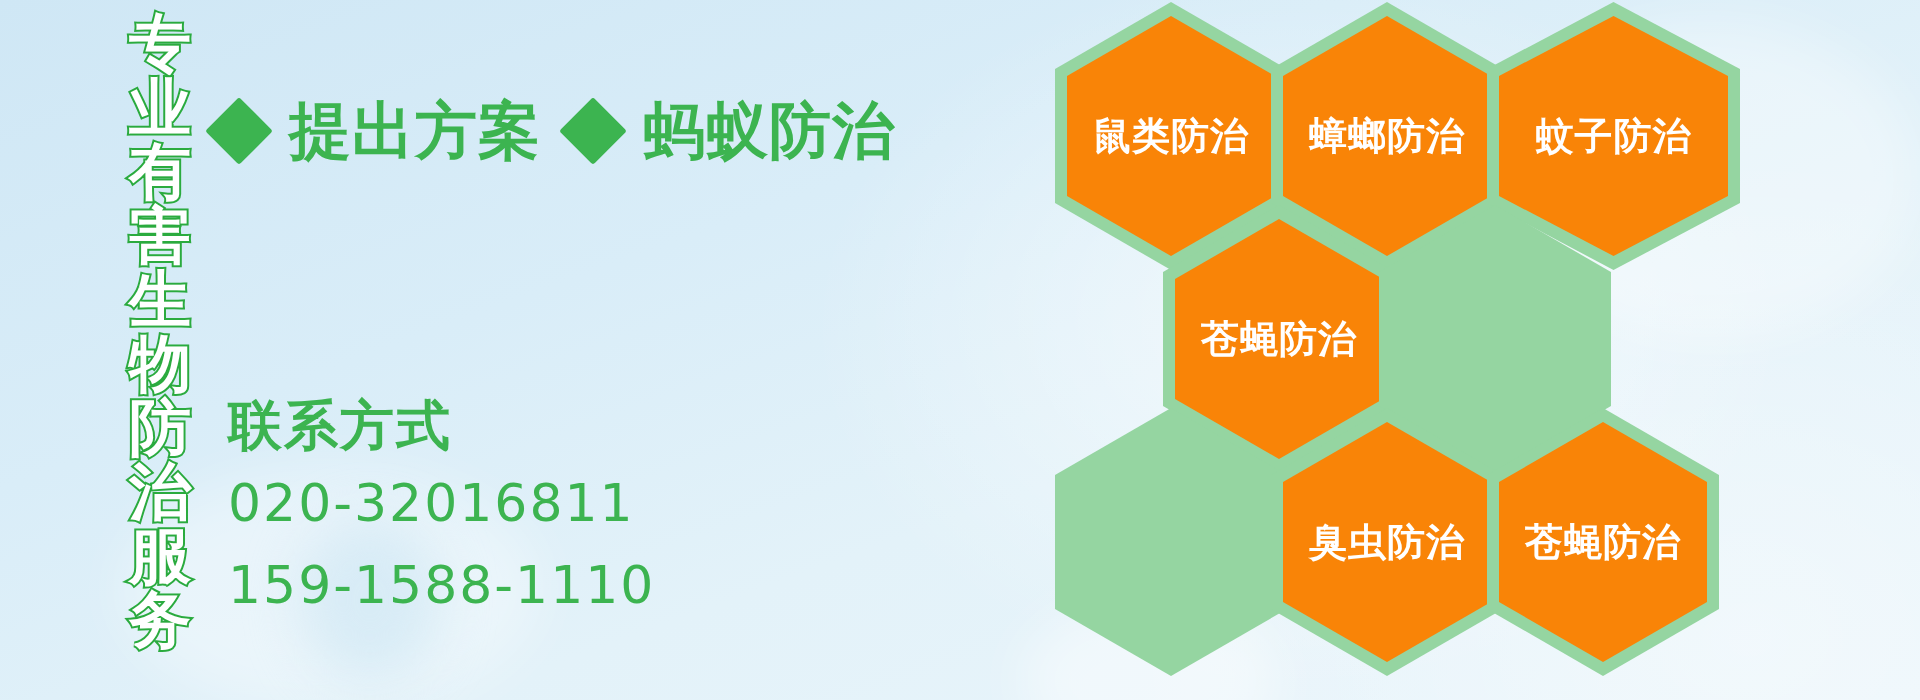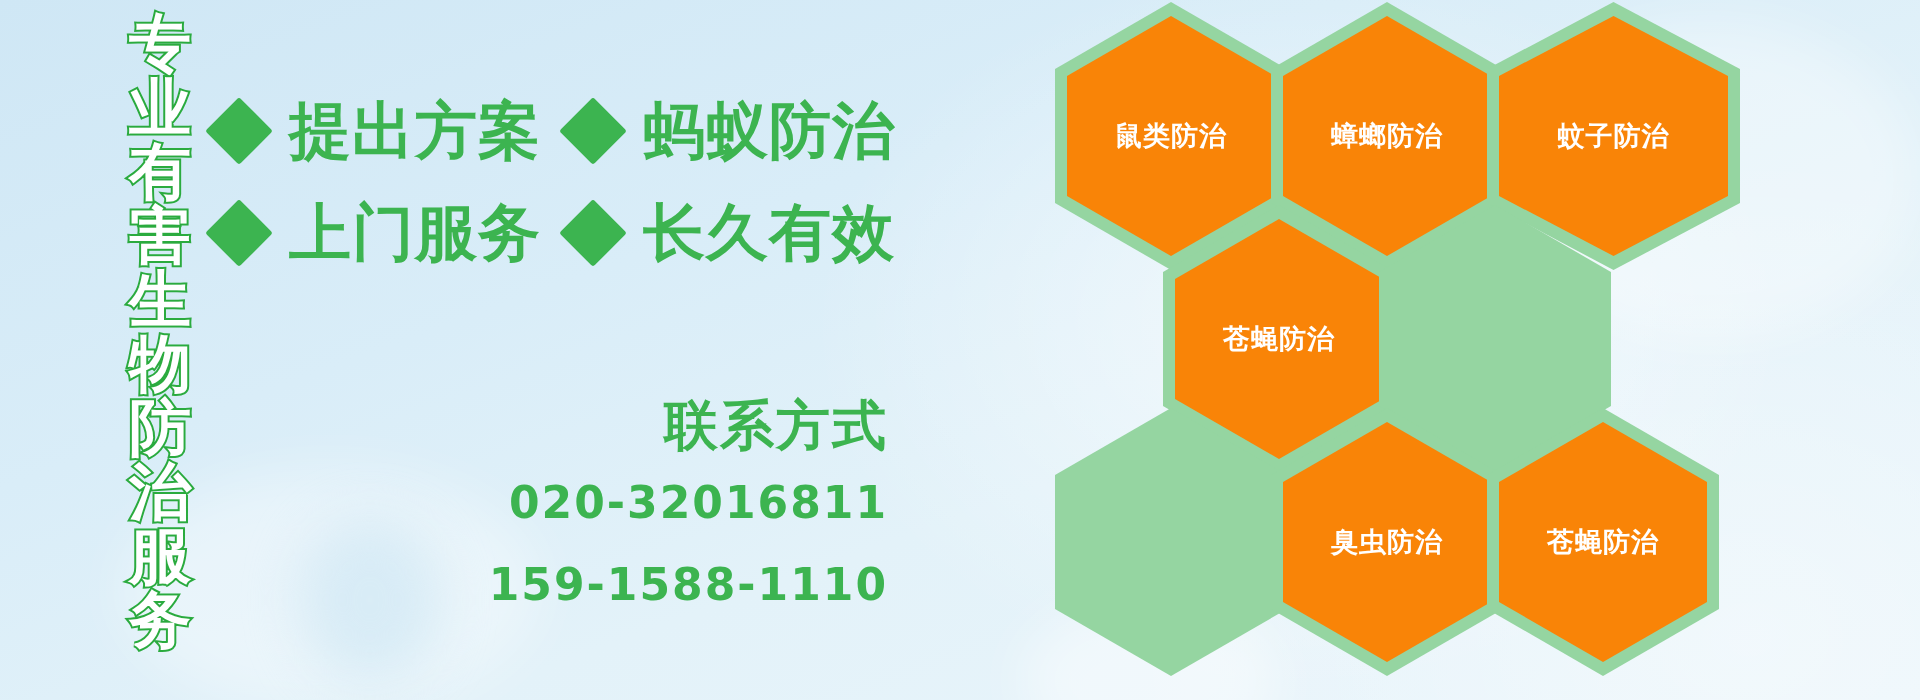--- a/index.html
+++ b/index.html
@@ -45,47 +45,47 @@
     transform:rotate(45deg);flex:0 0 auto;border-radius:3px;
   }
   .btxt{
     font-family:"DejaVu Sans","Liberation Sans",sans-serif;
     font-size:62px;font-weight:700;color:#3cb450;line-height:62px;
     margin-left:26px;letter-spacing:1px;white-space:nowrap;
   }
   .gap{width:28px;flex:0 0 auto;}
 
   
-  #contact{position:absolute;left:228px;top:390px;width:660px;text-align:right;}
+  #contact{position:absolute;left:228px;top:390px;width:660px;text-align:left;}
   #contact .lbl{
     font-family:"DejaVu Sans","Liberation Sans",sans-serif;
     font-size:54px;font-weight:700;color:#3cb450;line-height:72px;letter-spacing:2px;
   }
   #contact .num{
     font-family:"DejaVu Sans","Liberation Sans",sans-serif;
-    font-size:44px;font-weight:700;color:#3cb450;line-height:82px;letter-spacing:2px;
+    font-size:52px;font-weight:400;color:#3cb450;line-height:82px;letter-spacing:2px;
   }
 
   
   #comb{position:absolute;left:1055px;top:-8px;width:760px;height:716px;}
   .hexwrap{position:absolute;width:232px;height:268px;}
   .hex{
     position:absolute;inset:0;
     background:#95d5a1;
     clip-path:polygon(50% 0%,100% 25%,100% 75%,50% 100%,0% 75%,0% 25%);
   }
   .hexin{
     position:absolute;left:12px;top:14px;right:12px;bottom:14px;
     background:#f98407;
     clip-path:polygon(50% 0%,100% 25%,100% 75%,50% 100%,0% 75%,0% 25%);
     display:flex;align-items:center;justify-content:center;
   }
   .hexlbl{
     font-family:"DejaVu Sans","Liberation Sans",sans-serif;
-    font-size:27px;font-weight:700;color:#ffffff;letter-spacing:1px;
+    font-size:38px;font-weight:700;color:#ffffff;letter-spacing:1px;
     white-space:nowrap;
   }
 </style>
 </head>
 <body>
 
 <div id="stage">
 
   <div class="blob b1"></div>
   <div class="blob b2"></div>
@@ -105,27 +105,20 @@
     <span class="ch">务</span>
   </div>
 
   <div id="bullets">
     <div class="brow">
       <span class="dia"></span>
       <span class="btxt">提出方案</span>
       <span class="gap"></span>
       <span class="dia"></span>
       <span class="btxt">蚂蚁防治</span>
-    </div>
-    <div class="brow">
-      <span class="dia"></span>
-      <span class="btxt">上门服务</span>
-      <span class="gap"></span>
-      <span class="dia"></span>
-      <span class="btxt">长久有效</span>
     </div>
   </div>
 
   <div id="contact">
     <div class="lbl">联系方式</div>
     <div class="num">020-32016811</div>
     <div class="num">159-1588-1110</div>
   </div>
 
   <div id="comb">

